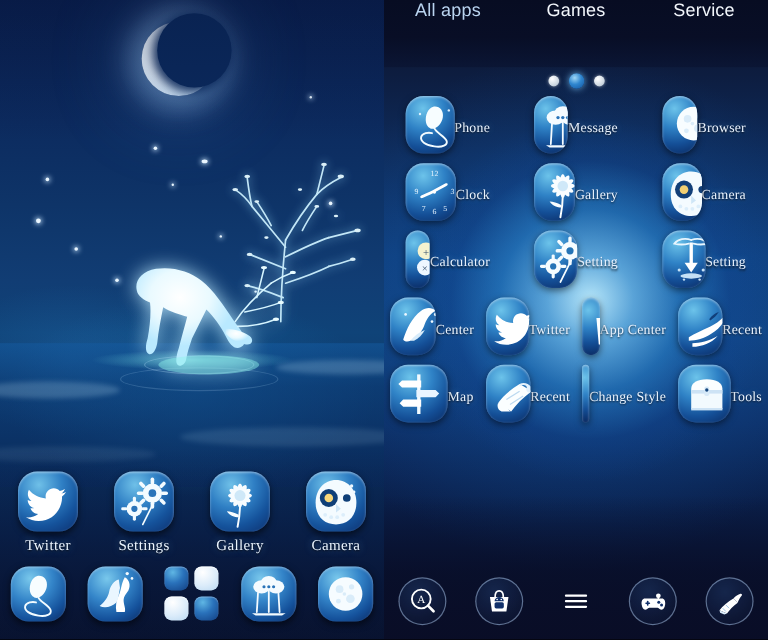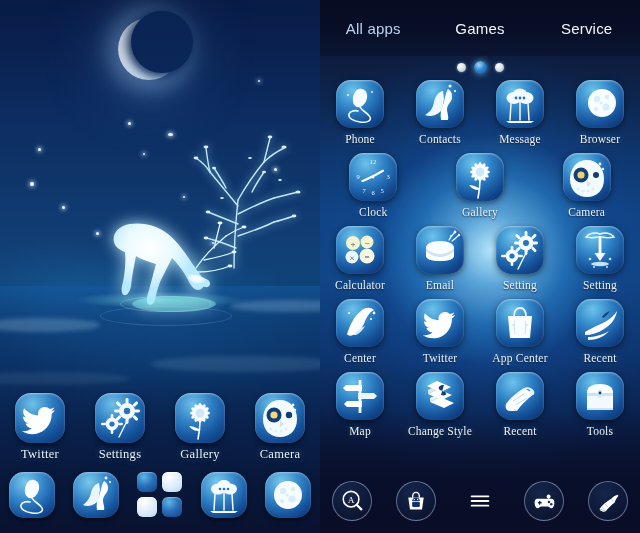--- a/index.html
+++ b/index.html
@@ -67,34 +67,34 @@
   .drawerpanel{position:relative;width:320px;height:533px;overflow:hidden;
         background:
           radial-gradient(ellipse 200px 200px at 172px 250px, rgba(190,238,255,.95) 0%, rgba(120,200,245,.70) 18%, rgba(45,135,205,.55) 38%, rgba(18,70,145,.30) 58%, rgba(0,0,0,0) 76%),
           radial-gradient(ellipse 320px 300px at 160px 260px, rgba(20,90,170,.55), rgba(0,0,0,0) 72%),
           linear-gradient(180deg, #0b1430 0%, #0d1b3c 10%, #0e2c5c 24%, #0f3f7e 40%, #10417f 52%, #0d3068 66%, #0a1e48 80%, #0a1435 92%, #0c1130 100%);}
   .drawerpanel:before{content:"";position:absolute;left:0;top:0;width:320px;height:56px;
         background:linear-gradient(180deg,#070c22 0%,#080e26 55%,rgba(10,20,50,.75) 100%);}
   .drawerpanel:after{content:"";position:absolute;left:0;bottom:0;width:320px;height:120px;
         background:linear-gradient(180deg,rgba(8,14,40,0) 0%,rgba(8,13,38,.75) 55%,rgba(9,13,38,.95) 100%);}
 
-  .tabs{position:absolute;left:0;top:0;width:320px;height:56px;display:flex;align-items:center;z-index:10;}
+  .tabs{position:absolute;left:0;top:0;width:320px;height:56px;display:flex;z-index:10;}
   .tab{flex:1;text-align:center;font-family:"Liberation Sans",sans-serif;font-size:15px;letter-spacing:.2px;}
   .tab.active{color:#b9d3ef;}
   .tab.idle{color:#f2f6fb;}
 
   .dots{position:absolute;left:0;top:56px;width:320px;height:22px;display:flex;justify-content:center;align-items:center;gap:8px;z-index:10;}
   .dot{width:9px;height:9px;border-radius:50%;background:radial-gradient(circle at 35% 30%,#ffffff,#cfd9e2 60%,#9fb0c0 100%);
        box-shadow:0 0 3px rgba(255,255,255,.5);}
   .dot.on{width:13px;height:13px;background:radial-gradient(circle at 38% 30%,#9fd7f6 0%,#2f86cf 45%,#11519c 100%);
           box-shadow:0 0 6px rgba(120,200,255,.8);}
 
   .appgrid{position:absolute;left:0;top:80px;width:320px;z-index:8;}
   .arow{display:flex;justify-content:space-around;align-items:flex-start;margin-bottom:8px;}
-  .acell{width:70px;display:flex;flex-direction:column;align-items:center;}
+  .acell{width:70px;display:flex;align-items:center;}
   .aicon{width:48px;height:48px;border-radius:15px;position:relative;overflow:hidden;
          background:radial-gradient(circle at 35% 22%, #6cc3ea 0%, #2f82c6 38%, #144f97 70%, #0a2a62 100%);
          box-shadow:inset 0 1px 2px rgba(255,255,255,.45), 0 2px 6px rgba(0,0,0,.5);}
   .alabel{margin-top:5px;font-size:11.5px;color:#e9f3ff;letter-spacing:.2px;
           text-shadow:0 1px 2px rgba(0,0,0,.85), 0 0 5px rgba(120,190,255,.45);white-space:nowrap;}
 
   .bottombar{position:absolute;left:0;bottom:6px;width:320px;height:52px;display:flex;
              justify-content:space-around;align-items:center;z-index:11;}
   .bbtn{width:38px;height:38px;border-radius:50%;border:1px solid rgba(190,220,255,.45);
         display:flex;align-items:center;justify-content:center;position:relative;
@@ -382,33 +382,20 @@
               <path fill="none" stroke="#f2fbff" stroke-width="1.6" stroke-linecap="round" d="M24 27 C26 31 32 33 34 37 C36 41 30 43 24 42 C17 41 12 38 13 34 C14 31 19 30 22 31"></path>
               <g fill="#ddf0ff">
                   <circle cx="36" cy="12" r="1"></circle>
                   <circle cx="12" cy="15" r="1"></circle>
                 </g>
             </svg>
           </div>
           <div class="alabel">Phone</div>
         </div>
 
-        <div class="acell">
-          <div class="aicon">
-            <svg viewBox="0 0 48 48" width="48" height="48">
-              <path fill="#ffffff" d="M32 9 C36 11 37 17 35 21 C33 24 31 26 31 29 C31 33 33 36 32 40 L25 40 C24 34 25 29 27 25 C29 20 29 14 32 9 Z"></path>
-              <path fill="#eef8ff" d="M27 11 C22 12 19 17 18 22 C17 28 14 32 9 35 C14 37 20 36 25 31 C27 28 27 23 28 19 Z"></path>
-              <g fill="#ffffff">
-                  <circle cx="34" cy="6" r="1.5"></circle>
-                  <circle cx="39" cy="11" r="1.1"></circle>
-                </g>
-            </svg>
-          </div>
-          <div class="alabel">Contacts</div>
-        </div>
 
         <div class="acell">
           <div class="aicon">
             <svg viewBox="0 0 48 48" width="48" height="48">
               <g fill="#f4fbff">
                 <ellipse cx="18" cy="18" rx="7.5" ry="6"></ellipse>
                   <ellipse cx="30" cy="18" rx="7.5" ry="6"></ellipse>
                 <ellipse cx="24" cy="14" rx="7" ry="5.4"></ellipse>
                 <circle cx="20" cy="18" r="1.4" fill="#2a74b9"></circle>
                   <circle cx="24" cy="18" r="1.4" fill="#2a74b9"></circle>
@@ -519,38 +506,20 @@
                 <circle cx="31" cy="30" r="7.5" fill="#f9f7e2"></circle>
                   <text x="31" y="34" font-size="9" text-anchor="middle" fill="#35506e" font-family="Liberation Serif, serif">=</text>
                 <circle cx="16" cy="31" r="6.5" fill="#eef7ff"></circle>
                   <text x="16" y="35" font-size="9" text-anchor="middle" fill="#35506e" font-family="Liberation Serif, serif">×</text>
               </g>
             </svg>
           </div>
           <div class="alabel">Calculator</div>
         </div>
 
-        <div class="acell">
-          <div class="aicon">
-            <svg viewBox="0 0 48 48" width="48" height="48">
-              <path fill="#fbfeff" d="M10 22 C10 18 15 15 24 15 C33 15 38 18 38 22 L38 30 C38 33 33 35 24 35 C15 35 10 33 10 30 Z"></path>
-              <path fill="#cfe3f3" d="M10 22 C14 26 19 28 24 28 C29 28 34 26 38 22 L38 25 C34 29 29 31 24 31 C19 31 14 29 10 25 Z"></path>
-              <g stroke="#eaf6ff" stroke-width="1.2" fill="none" stroke-linecap="round">
-                <path d="M33 14 C35 10 37 8 39 6"></path>
-                  <path d="M36 15 C39 13 41 11 43 9"></path>
-              </g>
-              <g fill="#eef9ff">
-                  <circle cx="39" cy="6" r="1.4"></circle>
-                  <circle cx="43" cy="9" r="1.2"></circle>
-                  <circle cx="35" cy="10" r="1"></circle>
-                </g>
-            </svg>
-          </div>
-          <div class="alabel">Email</div>
-        </div>
 
         <div class="acell">
           <div class="aicon">
             <svg viewBox="0 0 48 48" width="48" height="48">
               <g fill="#f5fcff">
                 <circle cx="30" cy="17" r="7.5"></circle>
                   <circle cx="30" cy="17" r="3" fill="#2574b6"></circle>
                 <rect x="28.6" y="5" width="2.8" height="6" rx="1.3"></rect>
                   <rect x="28.6" y="23" width="2.8" height="6" rx="1.3"></rect>
                 <rect x="18" y="15.6" width="6" height="2.8" rx="1.3"></rect>
@@ -656,44 +625,44 @@
               <path fill="#eaf5ff" d="M22 21 H38 L41 24 L38 27 H22 Z"></path>
               <path fill="#ffffff" d="M11 29 H26 V35 H11 L8 32 Z"></path>
             </svg>
           </div>
           <div class="alabel">Map</div>
         </div>
 
         <div class="acell">
           <div class="aicon">
             <svg viewBox="0 0 48 48" width="48" height="48">
+              <path fill="#fbfeff" d="M10 32 C14 26 20 21 28 16 L38 22 C31 27 25 33 21 39 Z"></path>
+              <path fill="#e2f0fb" d="M28 16 C32 14 36 16 38 19 C39 21 38 23 36 23 C34 23 33 21 34 19 C34 17 31 16 28 18 Z"></path>
+              <g stroke="#bcd9f0" stroke-width="1" fill="none">
+                <path d="M17 29 L28 22"></path>
+                  <path d="M20 33 L31 26"></path>
+              </g>
+              <path fill="#fbfeff" d="M10 32 C9 35 10 38 13 39 L21 39 C18 38 17 35 18 33 Z"></path>
+            </svg>
+          </div>
+          <div class="alabel">Recent</div>
+        </div>
+
+        <div class="acell">
+          <div class="aicon">
+            <svg viewBox="0 0 48 48" width="48" height="48">
               <path fill="#ffffff" d="M14 30 L24 25 L38 31 L28 36 Z"></path>
               <path fill="#e3f1fc" d="M14 30 L24 25 L24 21 L14 26 Z"></path>
               <path fill="#ffffff" d="M12 22 L22 17 L36 23 L26 28 Z"></path>
               <path fill="#d7e9f8" d="M12 22 L22 17 L22 13 L12 18 Z"></path>
               <path fill="#ffffff" d="M11 14 L21 9 L35 15 L25 20 Z"></path>
               <path fill="#123f78" d="M28 13 C24 13 22 15 23 17 C24 19 29 19 30 21 C31 23 28 24 25 23"></path>
             </svg>
           </div>
           <div class="alabel">Change Style</div>
-        </div>
-
-        <div class="acell">
-          <div class="aicon">
-            <svg viewBox="0 0 48 48" width="48" height="48">
-              <path fill="#fbfeff" d="M10 32 C14 26 20 21 28 16 L38 22 C31 27 25 33 21 39 Z"></path>
-              <path fill="#e2f0fb" d="M28 16 C32 14 36 16 38 19 C39 21 38 23 36 23 C34 23 33 21 34 19 C34 17 31 16 28 18 Z"></path>
-              <g stroke="#bcd9f0" stroke-width="1" fill="none">
-                <path d="M17 29 L28 22"></path>
-                  <path d="M20 33 L31 26"></path>
-              </g>
-              <path fill="#fbfeff" d="M10 32 C9 35 10 38 13 39 L21 39 C18 38 17 35 18 33 Z"></path>
-            </svg>
-          </div>
-          <div class="alabel">Recent</div>
         </div>
 
         <div class="acell">
           <div class="aicon">
             <svg viewBox="0 0 48 48" width="48" height="48">
               <path fill="#fbfeff" d="M11 20 C11 15 16 12 24 12 C32 12 37 15 37 20 L37 22 H11 Z"></path>
               <rect x="11" y="22" width="26" height="15" fill="#f2fafe"></rect>
               <rect x="11" y="21" width="26" height="3" fill="#cde3f5"></rect>
               <rect x="22" y="18" width="4" height="8" rx="1.4" fill="#d8eaf8"></rect>
               <circle cx="24" cy="21" r="1.4" fill="#16477f"></circle>

